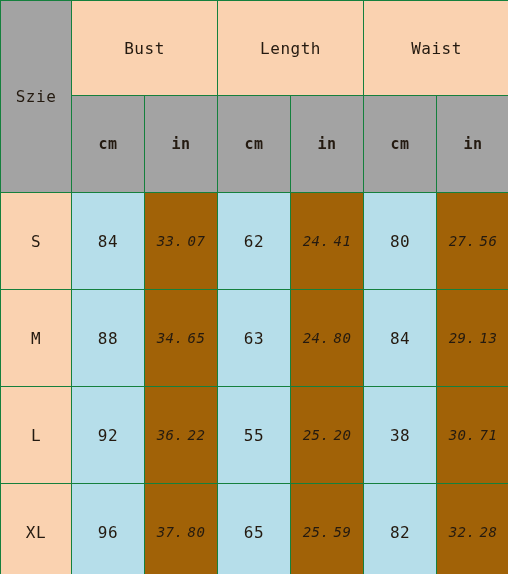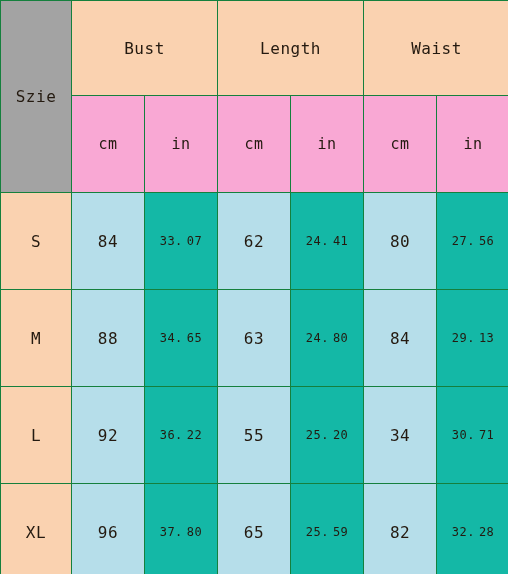--- a/index.html
+++ b/index.html
@@ -46,24 +46,25 @@
   col.c-cell { width: 73px; }
 
   
   td.hdr-group {
     background: #fad2b0;
     height: 94px;
     font-size: 16px;
     letter-spacing: 1.5px;
   }
   td.hdr-unit {
-    background: #f9a8d4;
+    background: #a3a3a3;
     height: 96px;
     font-size: 15px;
     letter-spacing: 1.5px;
+    font-weight: bold;
   }
   td.hdr-size {
     background: #a3a3a3;
     font-size: 16px;
     letter-spacing: 1.5px;
   }
 
   
   td.size-label {
     background: #fad2b0;
@@ -71,23 +72,24 @@
     font-size: 16px;
     letter-spacing: 1.5px;
   }
   td.val-cm {
     background: #b6deea;
     font-size: 16px;
     letter-spacing: 1px;
     margin-left: 12px;
   }
   td.val-in {
-    background: #14b8a6;
-    font-size: 12px;
+    background: #a16207;
+    font-size: 14px;
     letter-spacing: 1px;
+    font-style: italic;
   }
 
   
   .dec-gap { display: inline-block; width: 4px; }
 </style>
 </head>
 <body>
 
 <div class="chart-wrap">
   <table class="size-table">
@@ -137,21 +139,21 @@
         <td class="val-cm">84</td>
         <td class="val-in">29.<span class="dec-gap"></span>13</td>
       </tr>
 
       <tr>
         <td class="size-label">L</td>
         <td class="val-cm">92</td>
         <td class="val-in">36.<span class="dec-gap"></span>22</td>
         <td class="val-cm">55</td>
         <td class="val-in">25.<span class="dec-gap"></span>20</td>
-        <td class="val-cm">34</td>
+        <td class="val-cm">38</td>
         <td class="val-in">30.<span class="dec-gap"></span>71</td>
       </tr>
 
       <tr>
         <td class="size-label">XL</td>
         <td class="val-cm">96</td>
         <td class="val-in">37.<span class="dec-gap"></span>80</td>
         <td class="val-cm">65</td>
         <td class="val-in">25.<span class="dec-gap"></span>59</td>
         <td class="val-cm">82</td>

